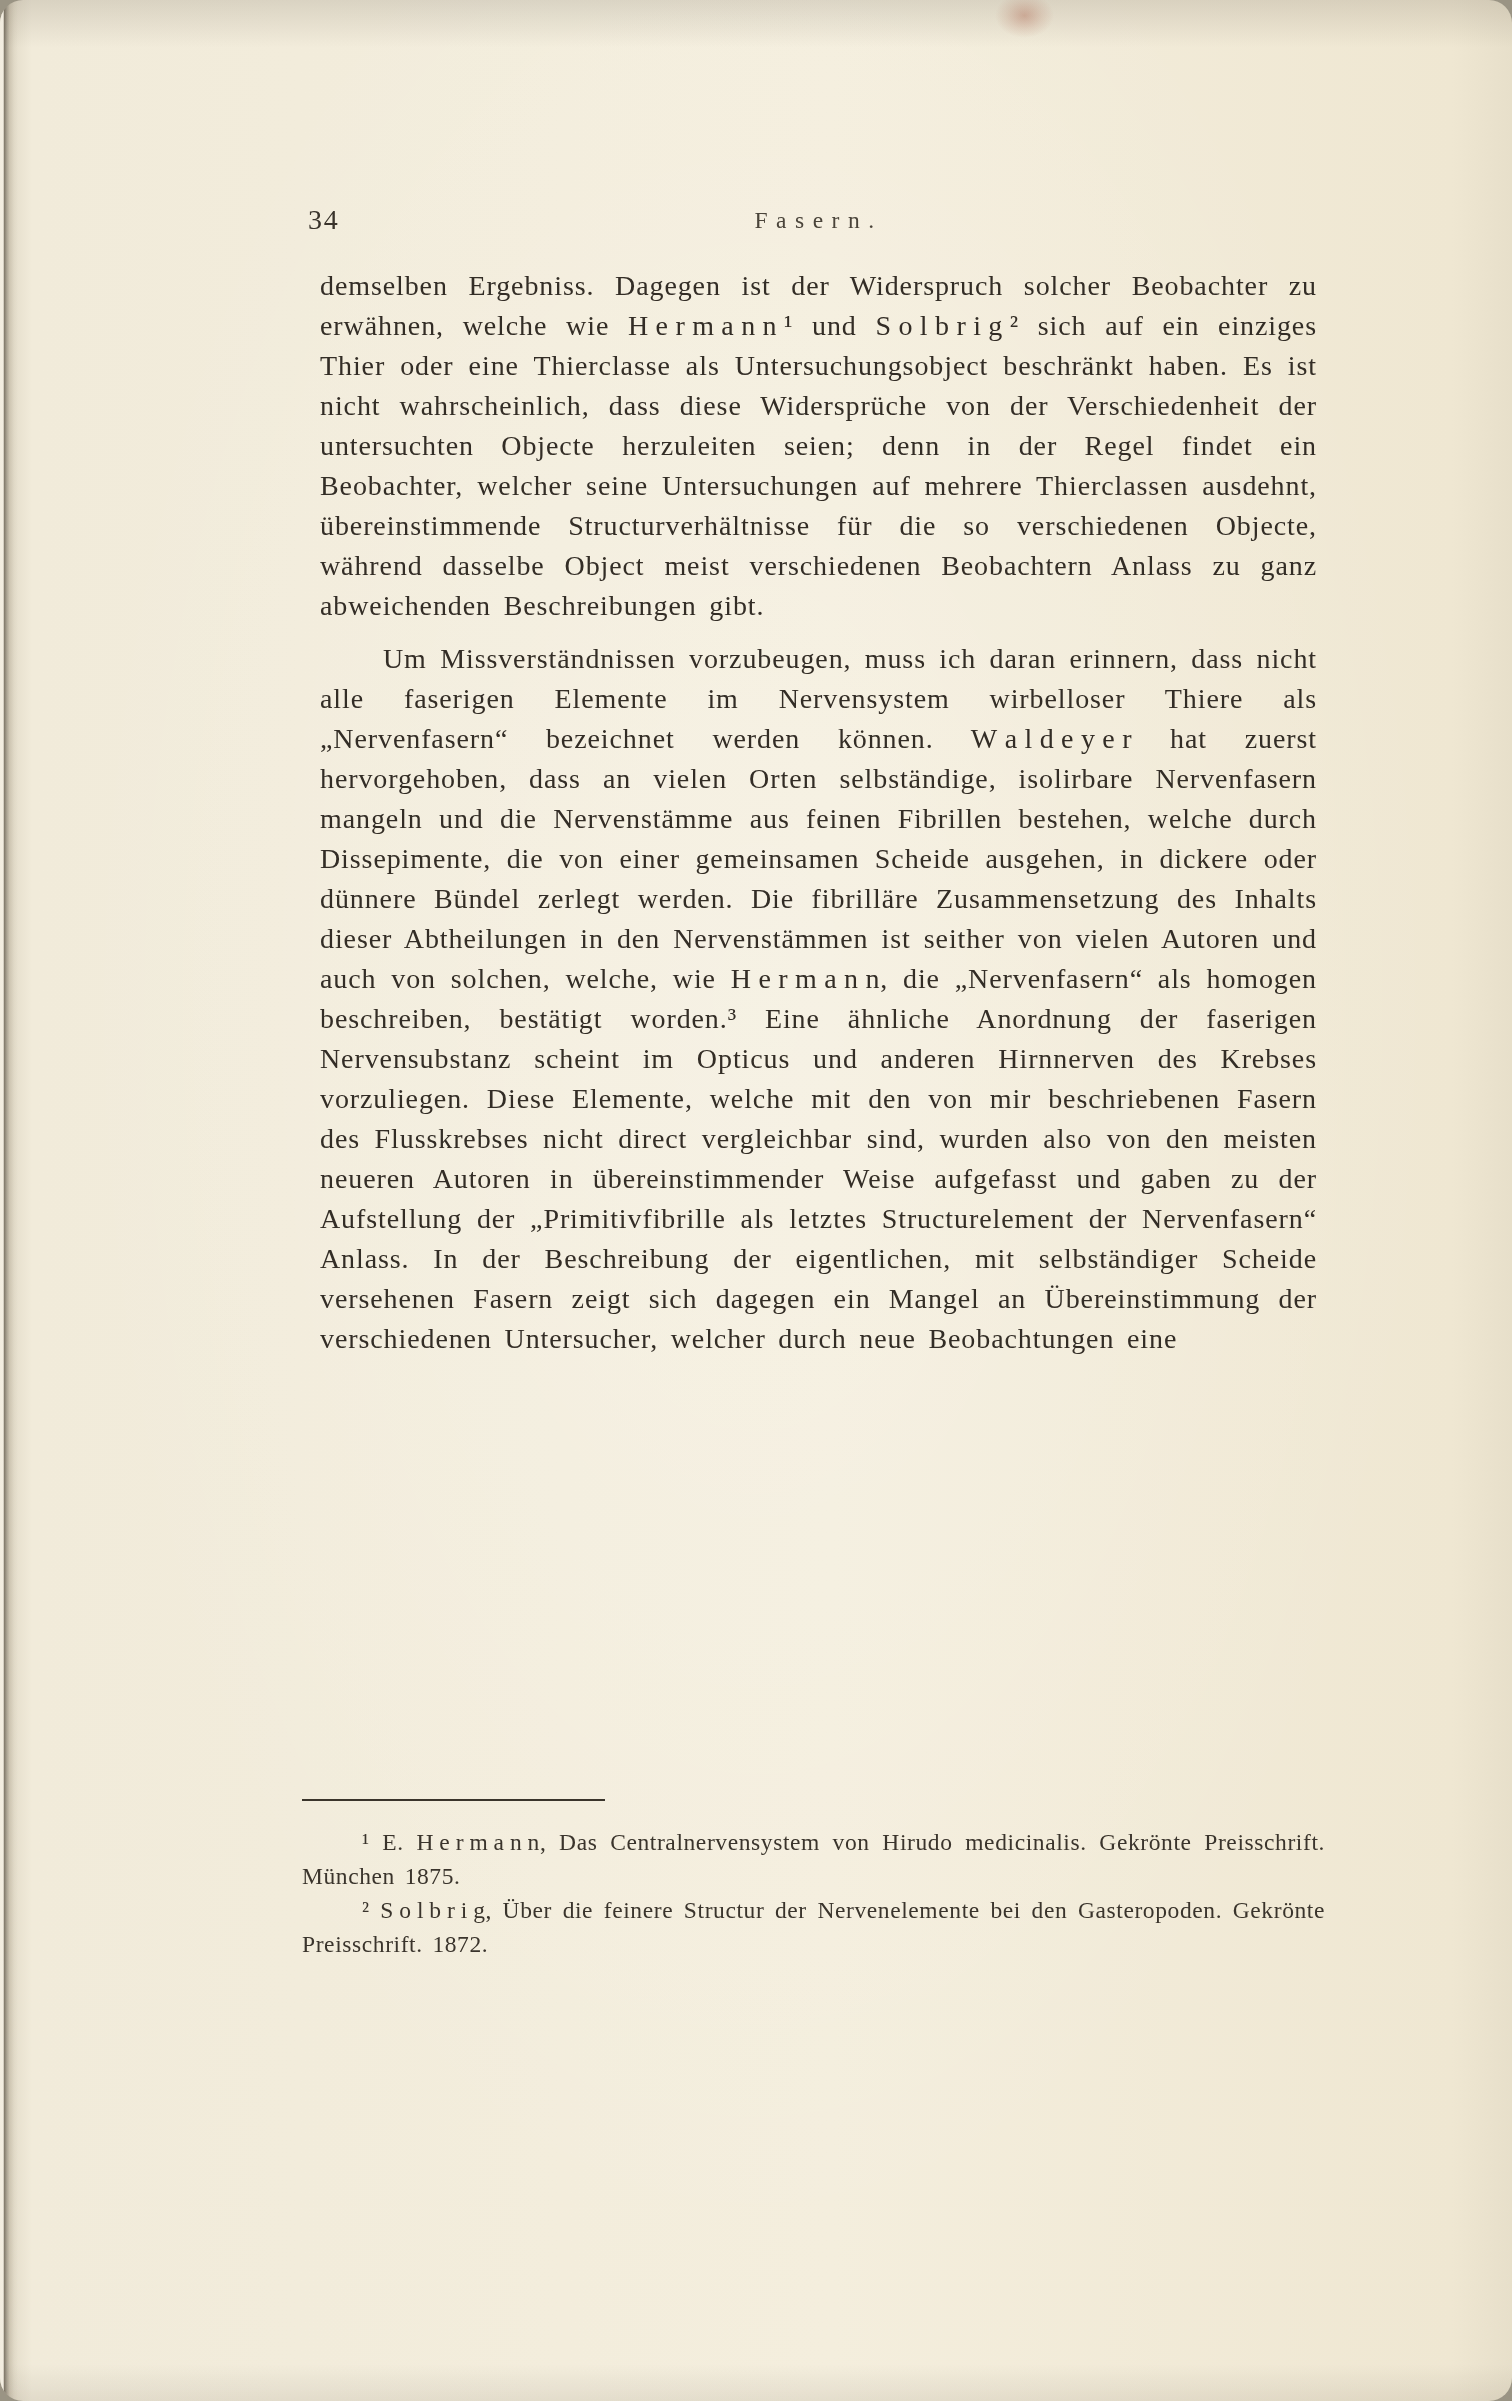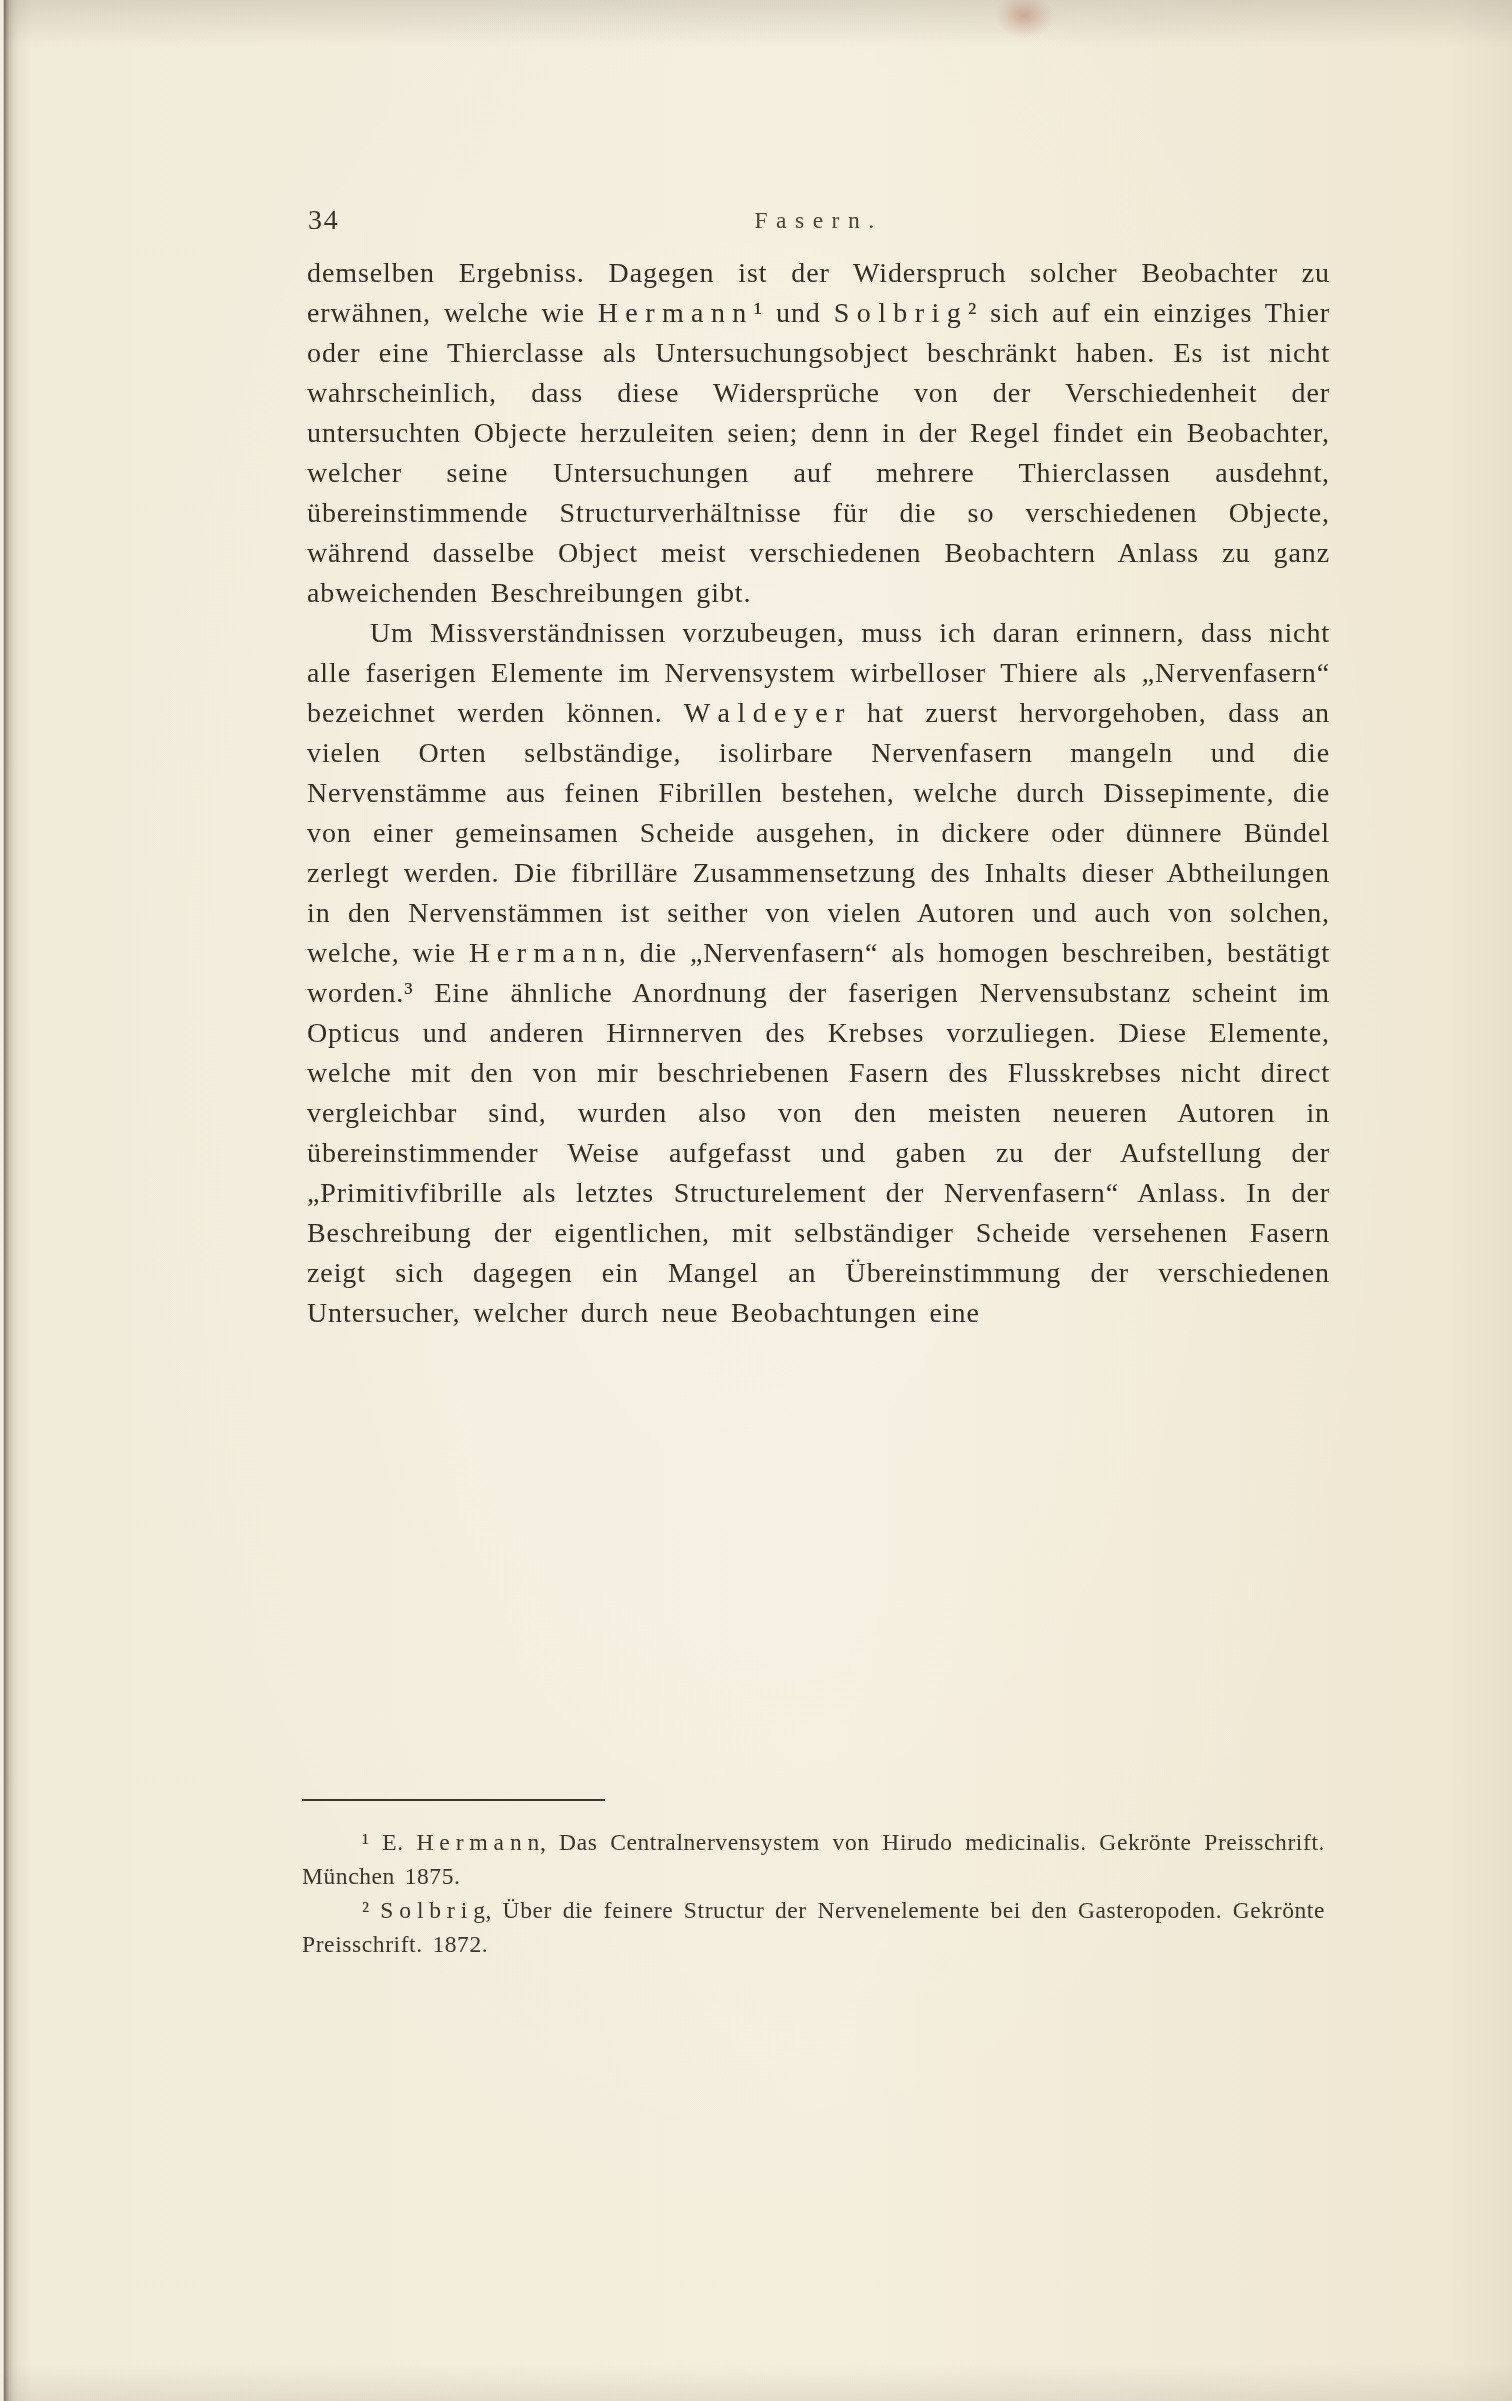--- a/index.html
+++ b/index.html
@@ -12,20 +12,21 @@
     width: 1512px;
     height: 2401px;
     overflow: hidden;
     font-family: "Liberation Serif", "DejaVu Serif", serif;
     color: #322c25;
     background:
       linear-gradient(180deg, rgba(120,110,95,0.20) 0px, rgba(120,110,95,0.0) 48px),
       linear-gradient(0deg, rgba(110,100,85,0.12) 0px, rgba(110,100,85,0.0) 37px),
       radial-gradient(ellipse at 50% 42%, rgba(255,255,255,0.22), rgba(255,255,255,0) 65%),
       linear-gradient(90deg, #ddd5c2 0px, #f1ebda 32px, #f4eedd 55%, #efe7d2 96%, #e7dfca 100%);
+    border-radius: 23px;
   }
   .spine-shadow {
     position: absolute;
     left: 0; top: 0; bottom: 0;
     width: 18px;
     background: linear-gradient(90deg,
       rgba(245,240,228,0.9) 0px,
       rgba(245,240,228,0.9) 3.2px,
       rgba(55,47,35,0.55) 4.3px,
       rgba(55,47,35,0.30) 7px,
@@ -62,21 +63,21 @@
     color: #39332b;
   }
   .running-title {
     display: inline-block;
     font-size: 23.5px;
     letter-spacing: 8.5px;
     color: #4a443a;
     padding-top: 3.2px;
   }
   .para {
-    margin: 0;
+    margin: 13px;
     font-size: 28px;
     line-height: 40px;
     text-align: justify;
     letter-spacing: 0.9px;
     word-spacing: 4.8px;
     color: #332d26;
   }
   .para.first {
     text-indent: 0;
   }

